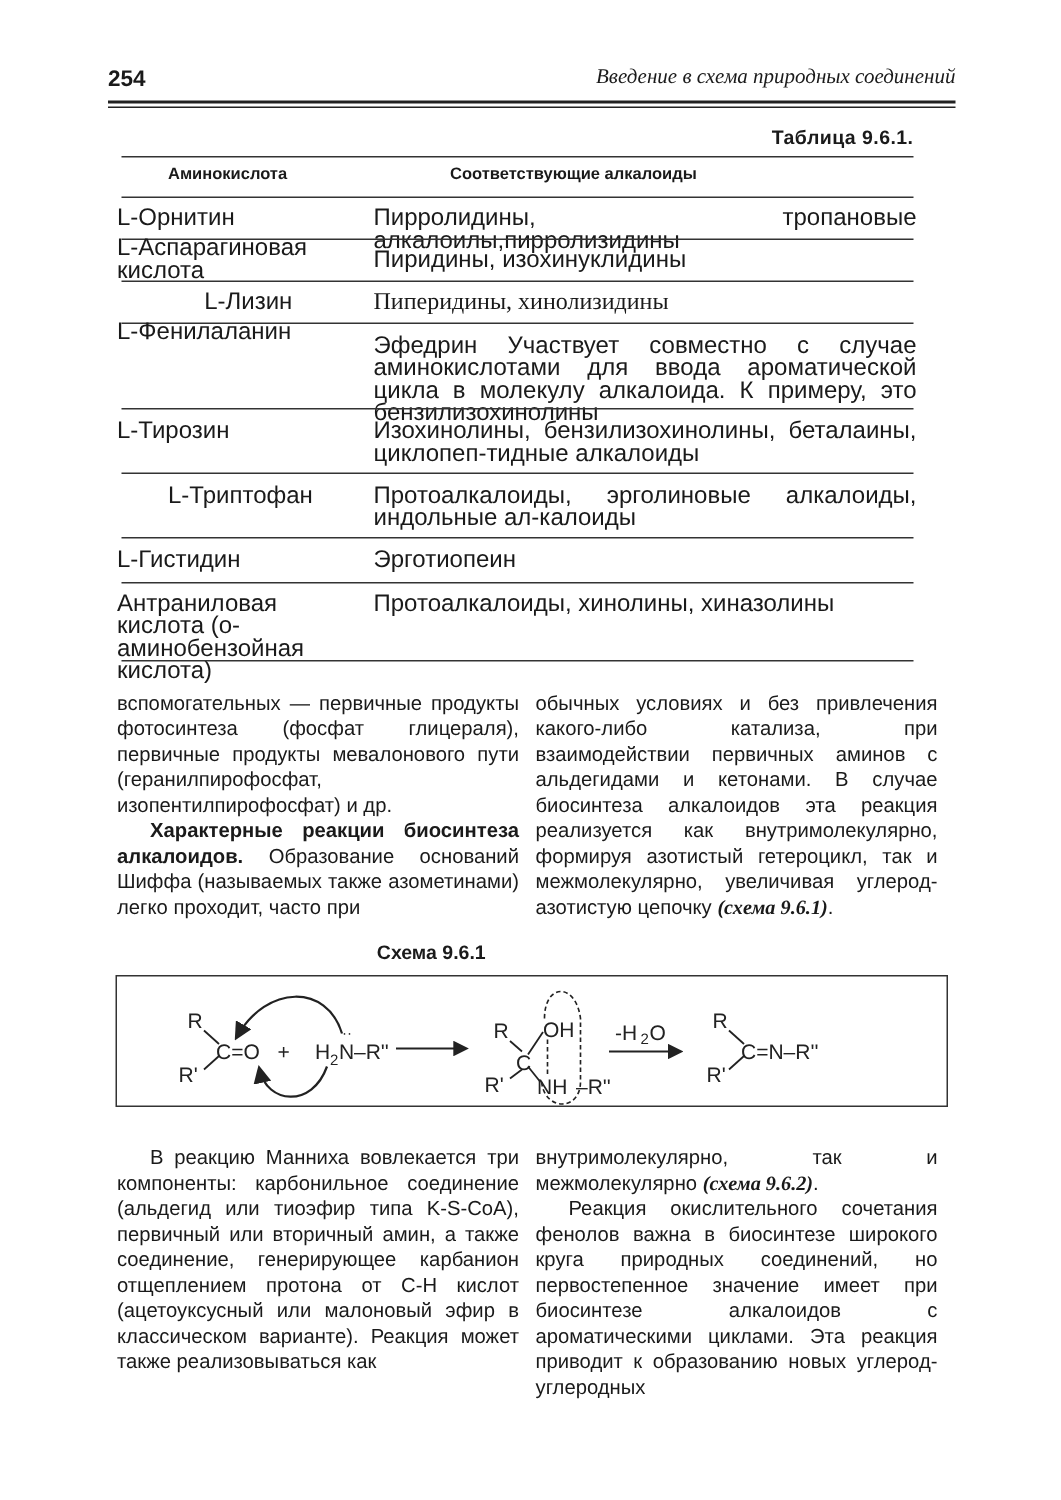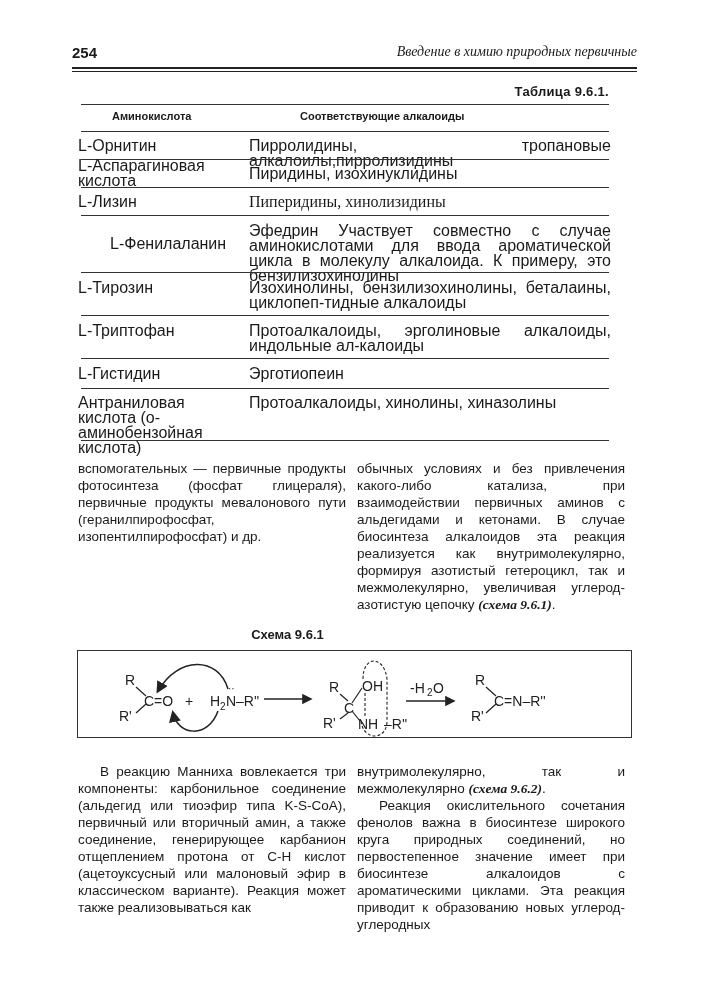--- a/index.html
+++ b/index.html
@@ -20,64 +20,65 @@
   .bold { font-weight: bold; }
   .ital { font-style: italic; font-weight: bold; font-family: "Liberation Serif", serif; }
   .scheme-title { left: 0; width: 575px; text-align: center; top: 627px; font-size: 13px; font-weight: bold; }
   .scheme-box { left: 77px; top: 650px; width: 555px; height: 88px; border: 1.5px solid #333; box-sizing: border-box; }
   .scheme-box svg { position: absolute; left: 0; top: 0; }
 </style>
 </head>
 <body>
 
 <div class="abs pagenum">254</div>
-<div class="abs running">Введение в химию природных первичные</div>
+<div class="abs running">Введение в схема природных соединений</div>
 <div class="abs hrule" style="top:67px;"></div>
 <div class="abs hrule" style="top:71px;border-top-width:1px;"></div>
 
 <div class="abs tcaption">Таблица 9.6.1.</div>
 <div class="abs tline" style="top:104px;"></div>
 <div class="abs th" style="left:112px;">Аминокислота</div>
 <div class="abs th" style="left:300px;">Соответствующие алкалоиды</div>
 <div class="abs tline" style="top:131px;"></div>
 
 <div class="abs cell col-l" style="top:138px;">L-Орнитин</div>
 <div class="abs cell col-r" style="top:138px;">Пирролидины, тропановые алкалоилы,пирролизидины</div>
 <div class="abs tline" style="top:159px;"></div>
 
 <div class="abs cell col-l" style="top:158px;">L-Аспарагиновая кислота</div>
 <div class="abs cell col-r" style="top:166px;">Пиридины, изохинуклидины</div>
 <div class="abs tline" style="top:187px;"></div>
 
-<div class="abs cell col-l" style="top:194px;">L-Лизин</div>
+<div class="abs cell col-l" style="top:194px;text-align:center;">L-Лизин</div>
 <div class="abs cell col-r" style="top:194px;font-family:Liberation Serif, serif;">Пиперидины, хинолизидины</div>
 <div class="abs tline" style="top:215px;"></div>
 
-<div class="abs cell col-l" style="top:236px;margin-left:32px;">L-Фенилаланин</div>
+<div class="abs cell col-l" style="top:214px;">L-Фенилаланин</div>
 <div class="abs cell col-r" style="top:223px;">Эфедрин  Участвует совместно с случае аминокислотами для ввода ароматической цикла в молекулу алкалоида. К примеру, это бензилизохинолины</div>
 <div class="abs tline" style="top:272px;"></div>
 
 <div class="abs cell col-l" style="top:280px;">L-Тирозин</div>
 <div class="abs cell col-r" style="top:280px;">Изохинолины, бензилизохинолины, беталаины, циклопеп-тидные алкалоиды</div>
 <div class="abs tline" style="top:315px;"></div>
 
-<div class="abs cell col-l" style="top:323px;">L-Триптофан</div>
+<div class="abs cell col-l" style="top:323px;margin-left:34px;">L-Триптофан</div>
 <div class="abs cell col-r" style="top:323px;">Протоалкалоиды, эрголиновые алкалоиды, индольные ал-калоиды</div>
 <div class="abs tline" style="top:358px;"></div>
 
 <div class="abs cell col-l" style="top:366px;">L-Гистидин</div>
 <div class="abs cell col-r" style="top:366px;">Эрготиопеин</div>
 <div class="abs tline" style="top:388px;"></div>
 
 <div class="abs cell col-l" style="top:395px;width:150px;">Антраниловая кислота (о-аминобензойная кислота)</div>
 <div class="abs cell col-r" style="top:395px;">Протоалкалоиды, хинолины, хиназолины</div>
 <div class="abs tline" style="top:440px;"></div>
 
 <div class="abs para" style="left:78px;top:460px;">
   <p>вспомогательных — первичные продукты фотосинтеза (фосфат глицераля), первичные продукты мевалонового пути (геранилпирофосфат, изопентилпирофосфат) и др.</p>
+  <p class="indent"><span class="bold">Характерные реакции биосинтеза алкалоидов.</span><span> Образование оснований Шиффа (называемых также азометинами) легко проходит, часто при</span></p>
 </div>
 <div class="abs para" style="left:357px;top:460px;">
   <p><span>обычных условиях и без привлечения какого-либо катализа, при взаимодействии первичных аминов с альдегидами и кетонами. В случае биосинтеза алкалоидов эта реакция реализуется как внутримолекулярно, формируя азотистый гетероцикл, так и межмолекулярно, увеличивая углерод-азотистую цепочку </span><span class="ital">(схема 9.6.1)</span><span>.</span></p>
 </div>
 
 <div class="abs scheme-title">Схема 9.6.1</div>
 <div class="abs scheme-box">
   <svg width="555" height="88" viewBox="0 0 555 88">
     <defs>
       <marker id="ah" markerWidth="8" markerHeight="8" refX="6" refY="4" orient="auto">

